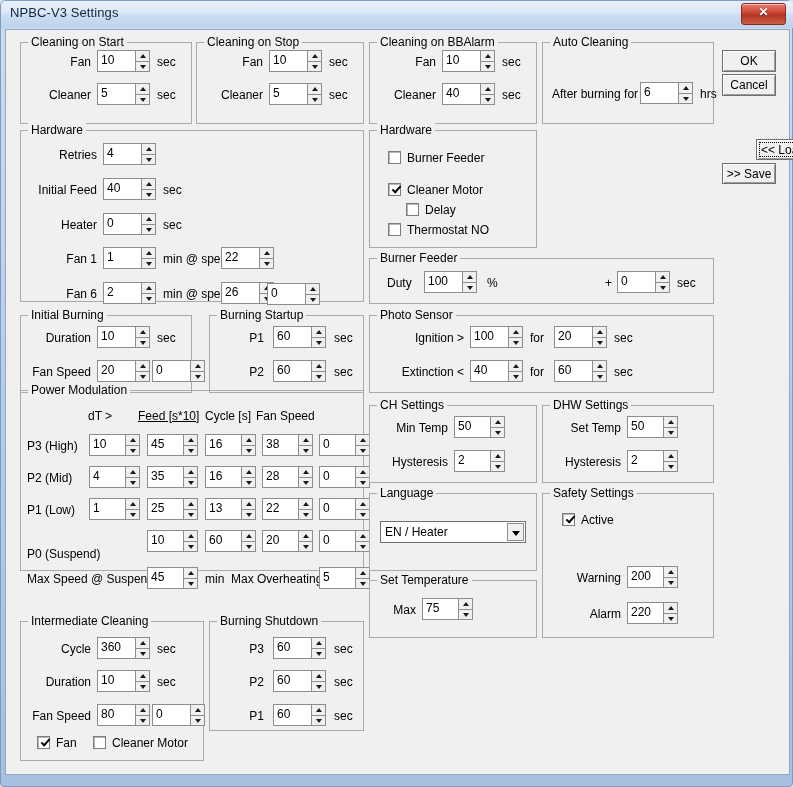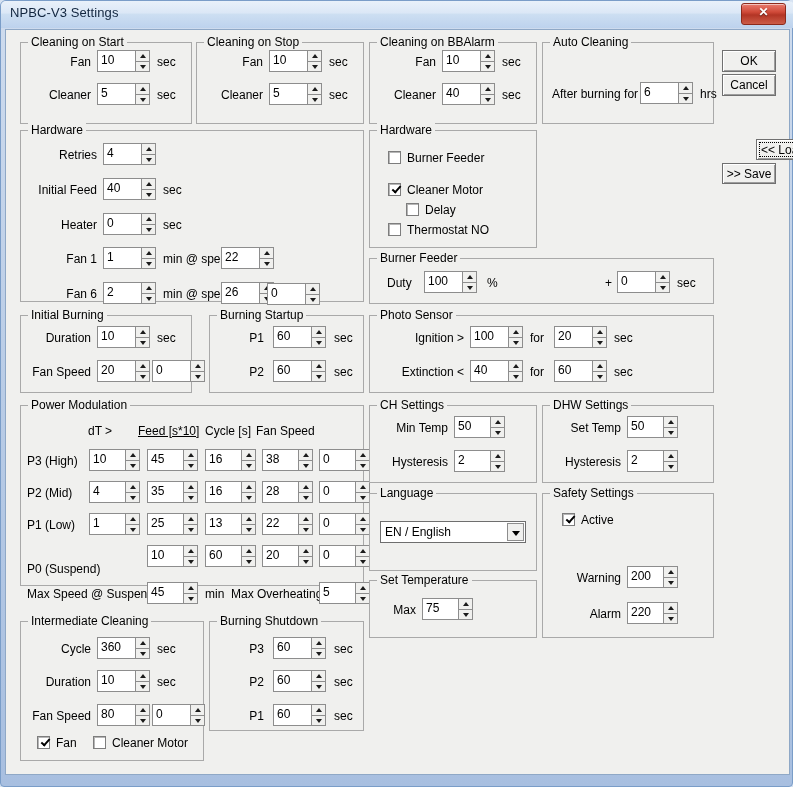--- a/index.html
+++ b/index.html
@@ -589,21 +589,21 @@
               <i class="ar"></i>
             </div>
           <div class="dn">
               <i class="ar"></i>
             </div>
         </div>
       </div>
       <div class="lbl" style="left:244px;top:49px;">sec</div>
     </div>
 
-    <div class="grp" style="left:14px;top:375px;width:344px;height:181px;">
+    <div class="grp" style="left:14px;top:360px;width:344px;height:181px;">
       <div class="legend">Power Modulation</div>
 
       <div class="lbl" style="left:67px;top:18px;">dT &gt;</div>
       <div class="lbl" style="left:117px;top:18px;text-decoration:underline;">Feed [s*10]</div>
       <div class="lbl" style="left:184px;top:18px;">Cycle [s]</div>
       <div class="lbl" style="left:235px;top:18px;">Fan Speed</div>
 
       <div class="lbl" style="left:6px;top:48px;">P3 (High)</div>
       <div class="spin" style="left:68px;top:43px;width:51px;">
         <div class="fld" style="width:36px;">10</div>
@@ -900,21 +900,21 @@
             <div class="dn">
               <i class="ar"></i>
             </div>
           </div>
       </div>
     </div>
 
     <div class="grp" style="left:363px;top:463px;width:168px;height:78px;">
       <div class="legend">Language</div>
       <div class="combo" style="left:10px;top:27px;width:146px;">
-        <div class="cval">EN / English</div>
+        <div class="cval">EN / Heater</div>
         <div class="cbtn"></div>
       </div>
     </div>
 
     <div class="grp" style="left:536px;top:463px;width:172px;height:145px;">
       <div class="legend">Safety Settings</div>
       <div class="cbx" style="left:19px;top:19px;">
         <div class="box">
             <span class="tick"></span>
           </div>

